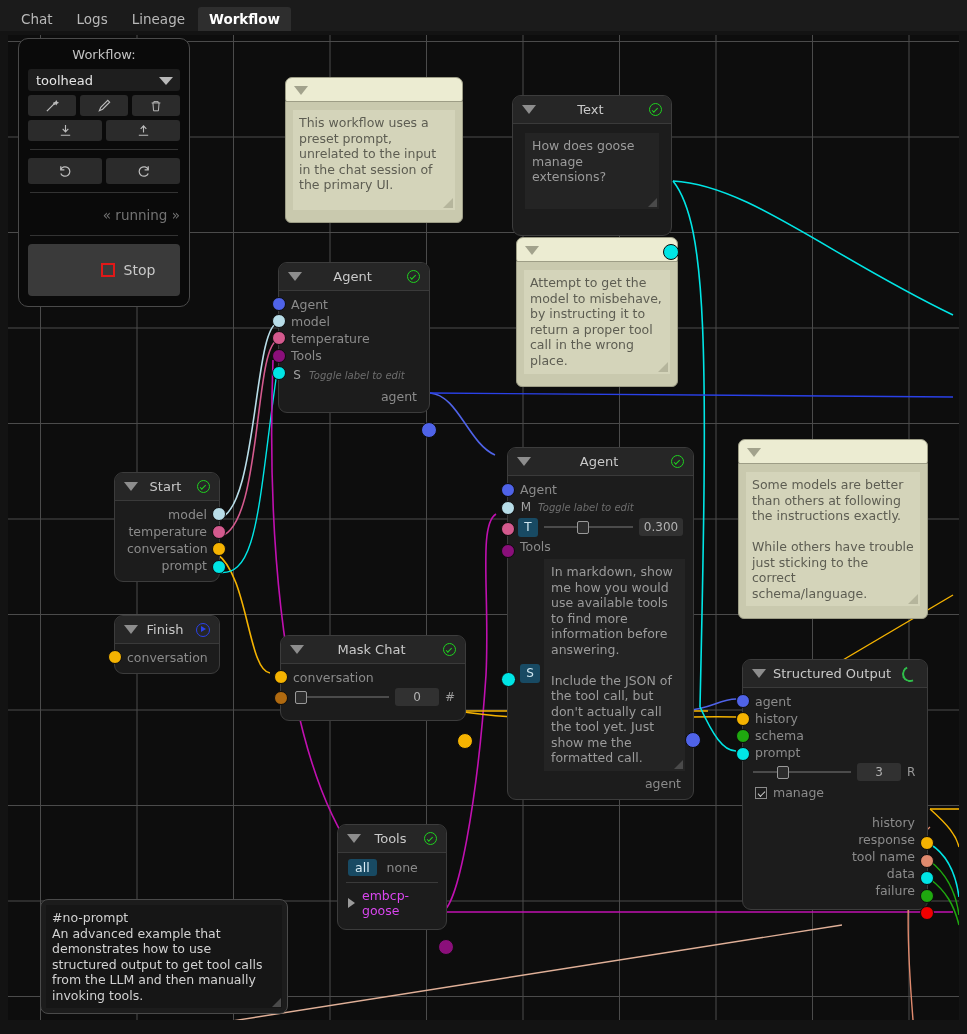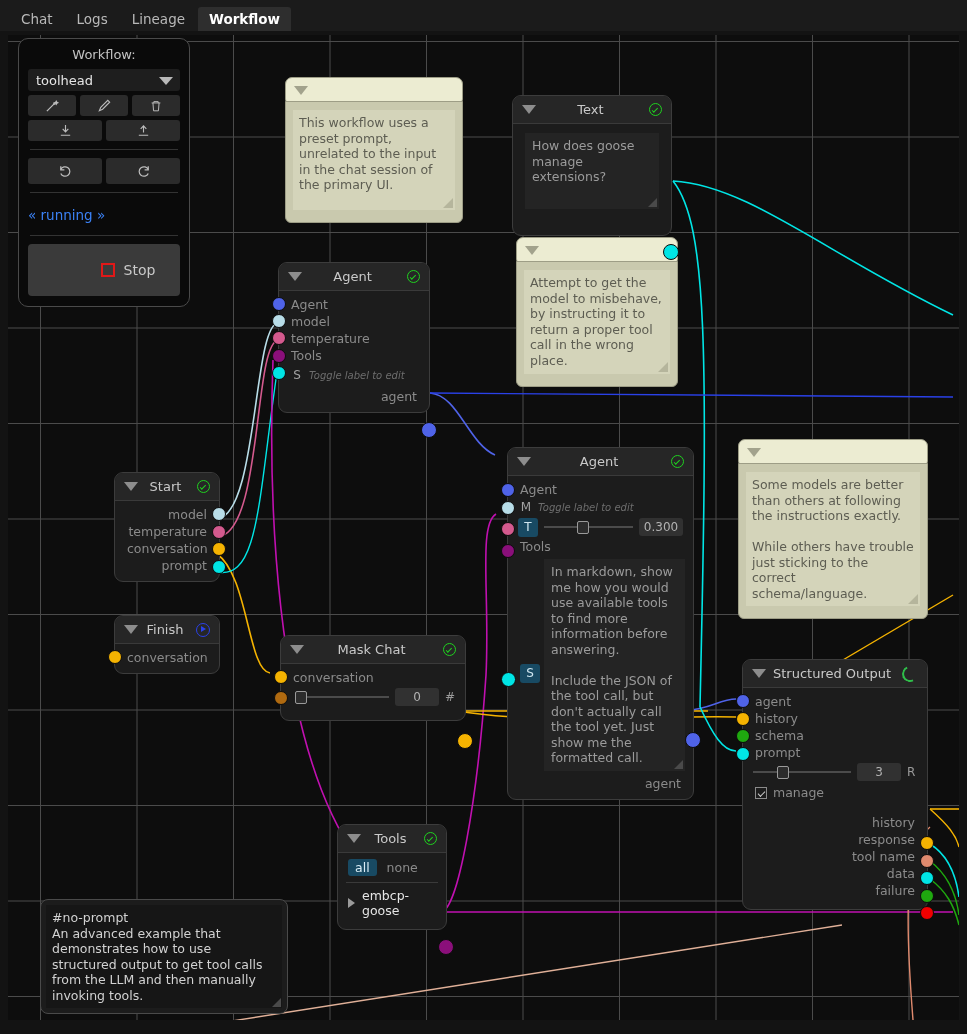--- a/index.html
+++ b/index.html
@@ -233,39 +233,39 @@
     border-left: 7px solid transparent; border-right: 7px solid transparent;
     border-top: 8px solid #b9b9b9;
   }
   .btnrow { display: flex; gap: 4px; margin-top: 4px; }
   .btn {
     flex: 1; height: 21px; background: #2b2b2b; border-radius: 3px;
     display: flex; align-items: center; justify-content: center;
     cursor: pointer;
   }
   .hr { height: 1px; background: #333; margin: 8px 2px; }
-  .running { text-align: left; font-size: 13.5px; color: #3b82f6; padding: 6px 0 4px; }
+  .running { text-align: right; font-size: 13.5px; color: #737373; padding: 6px 0 4px; }
   .stopbtn {
     height: 52px; background: #3a3a3a; border-radius: 4px;
     display: flex; align-items: center; justify-content: center; gap: 9px;
     cursor: pointer;
     padding-left: 48px;
   }
   .stopsq { width: 14px; height: 14px; border: 2px solid #e01818; }
   .stoptxt { font-size: 14px; color: #c9c9c9; }
 
   
   .tabs2 { display: flex; align-items: center; gap: 10px; padding: 3px 10px 4px 10px; }
   .tabchip {
     background: #184a63; color: #d8ecf5;
     font-size: 12.5px; padding: 1px 7px; border-radius: 3px; cursor: pointer;
   }
   .tabplain { color: #8b8b8b; font-size: 12.5px; cursor: pointer; }
   .toolsep { height: 1px; background: #3a3a3a; margin: 2px 8px; }
-  .treeitem { display: flex; align-items: center; gap: 7px; padding: 3px 10px; font-size: 12.5px; color: #e5e5e5; cursor: pointer; }
+  .treeitem { display: flex; align-items: center; gap: 7px; padding: 3px 10px; font-size: 12.5px; color: #d946ef; cursor: pointer; }
   .tri { width:0;height:0;border-top:5px solid transparent;border-bottom:5px solid transparent;border-left:7px solid #9b9b9b;}
 
   
   .desc {
     position: absolute; left: 8px; bottom: 6px;
     width: 248px;
     background: #1c1c1c; border: 1px solid #4a4a4a; border-radius: 8px;
     padding: 5px;
     z-index: 30;
     margin-left: 24px;

